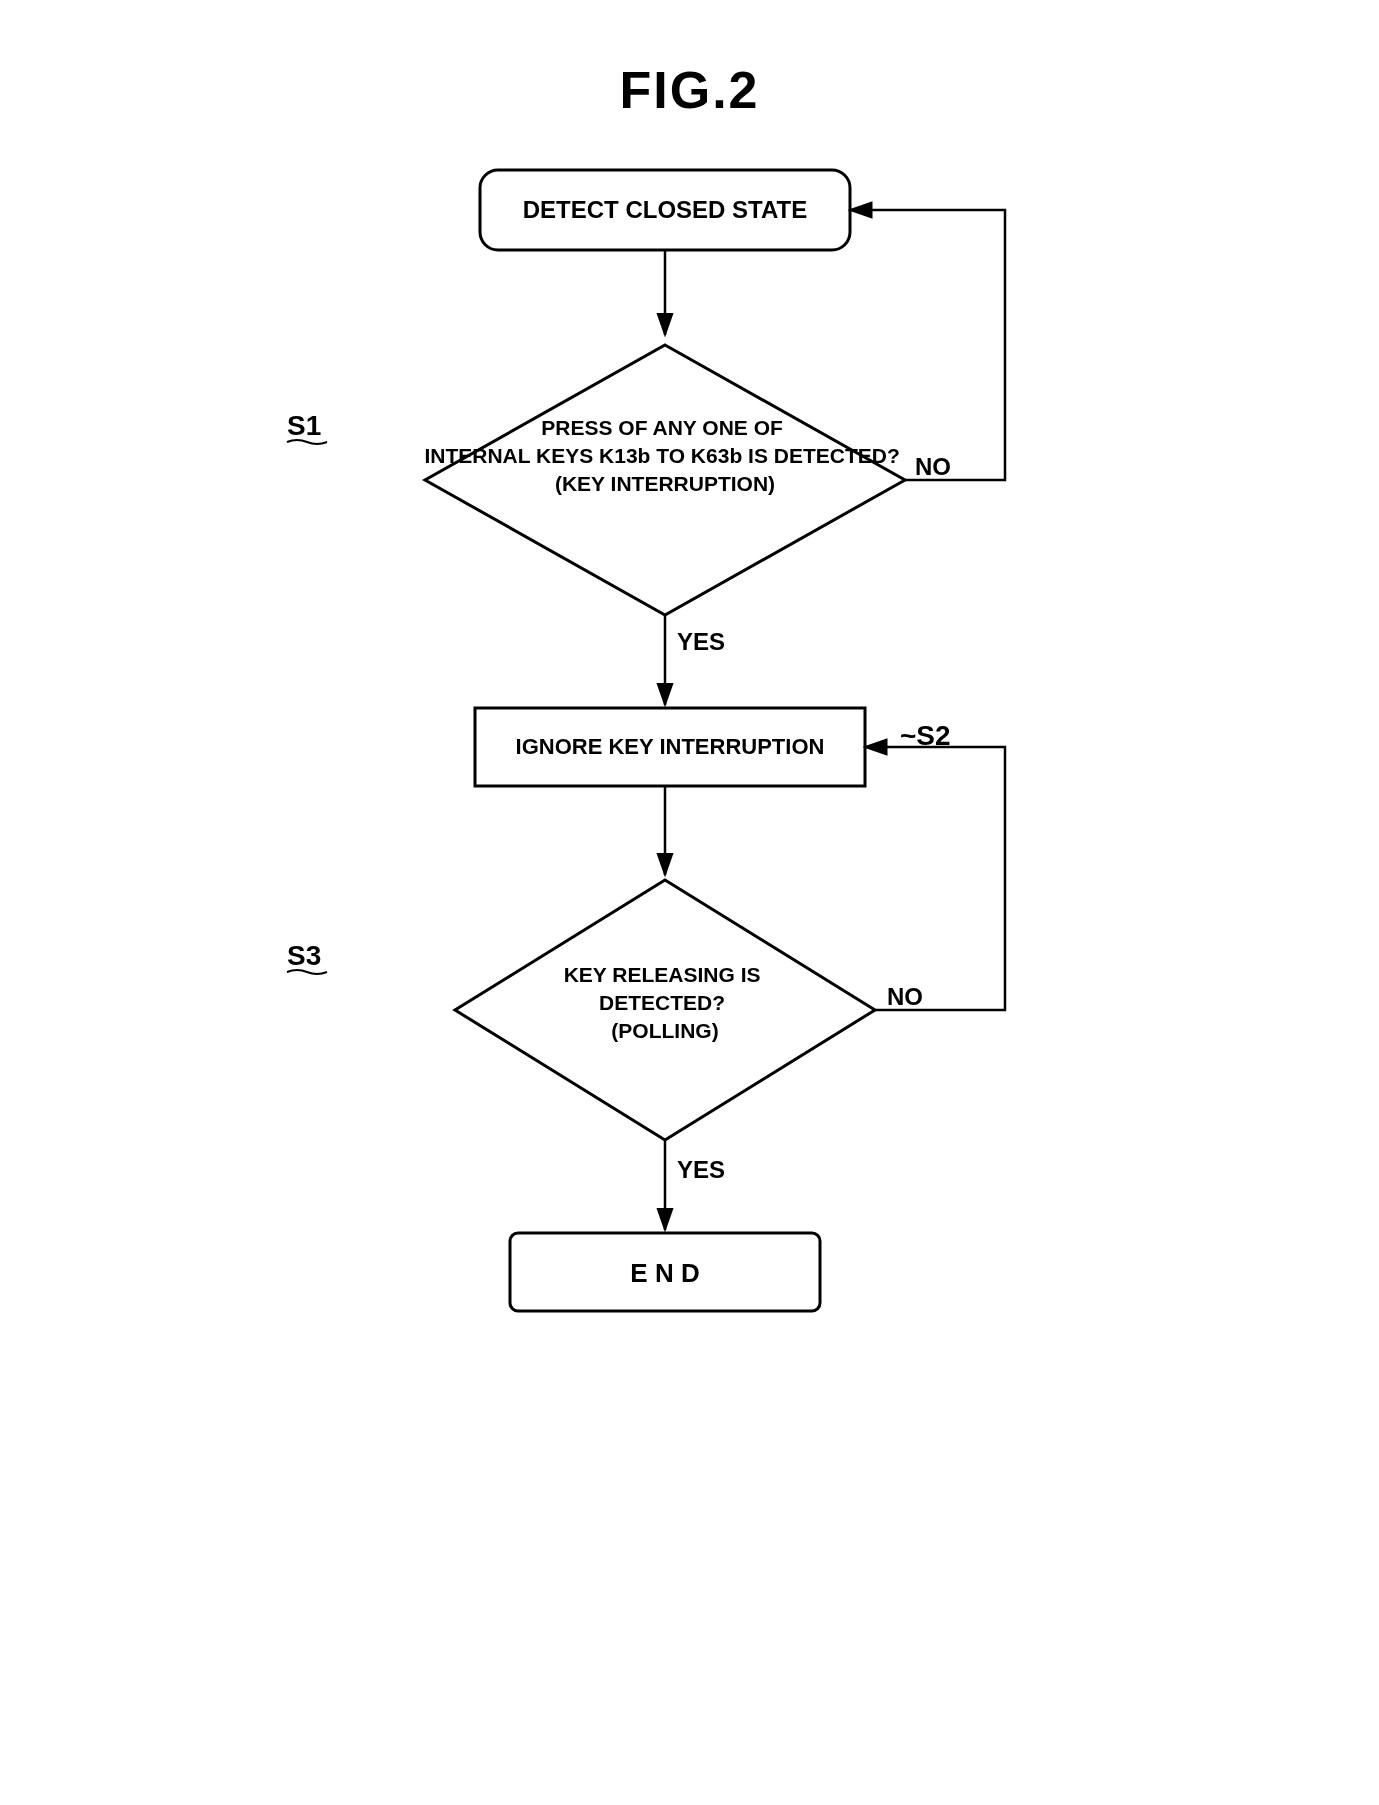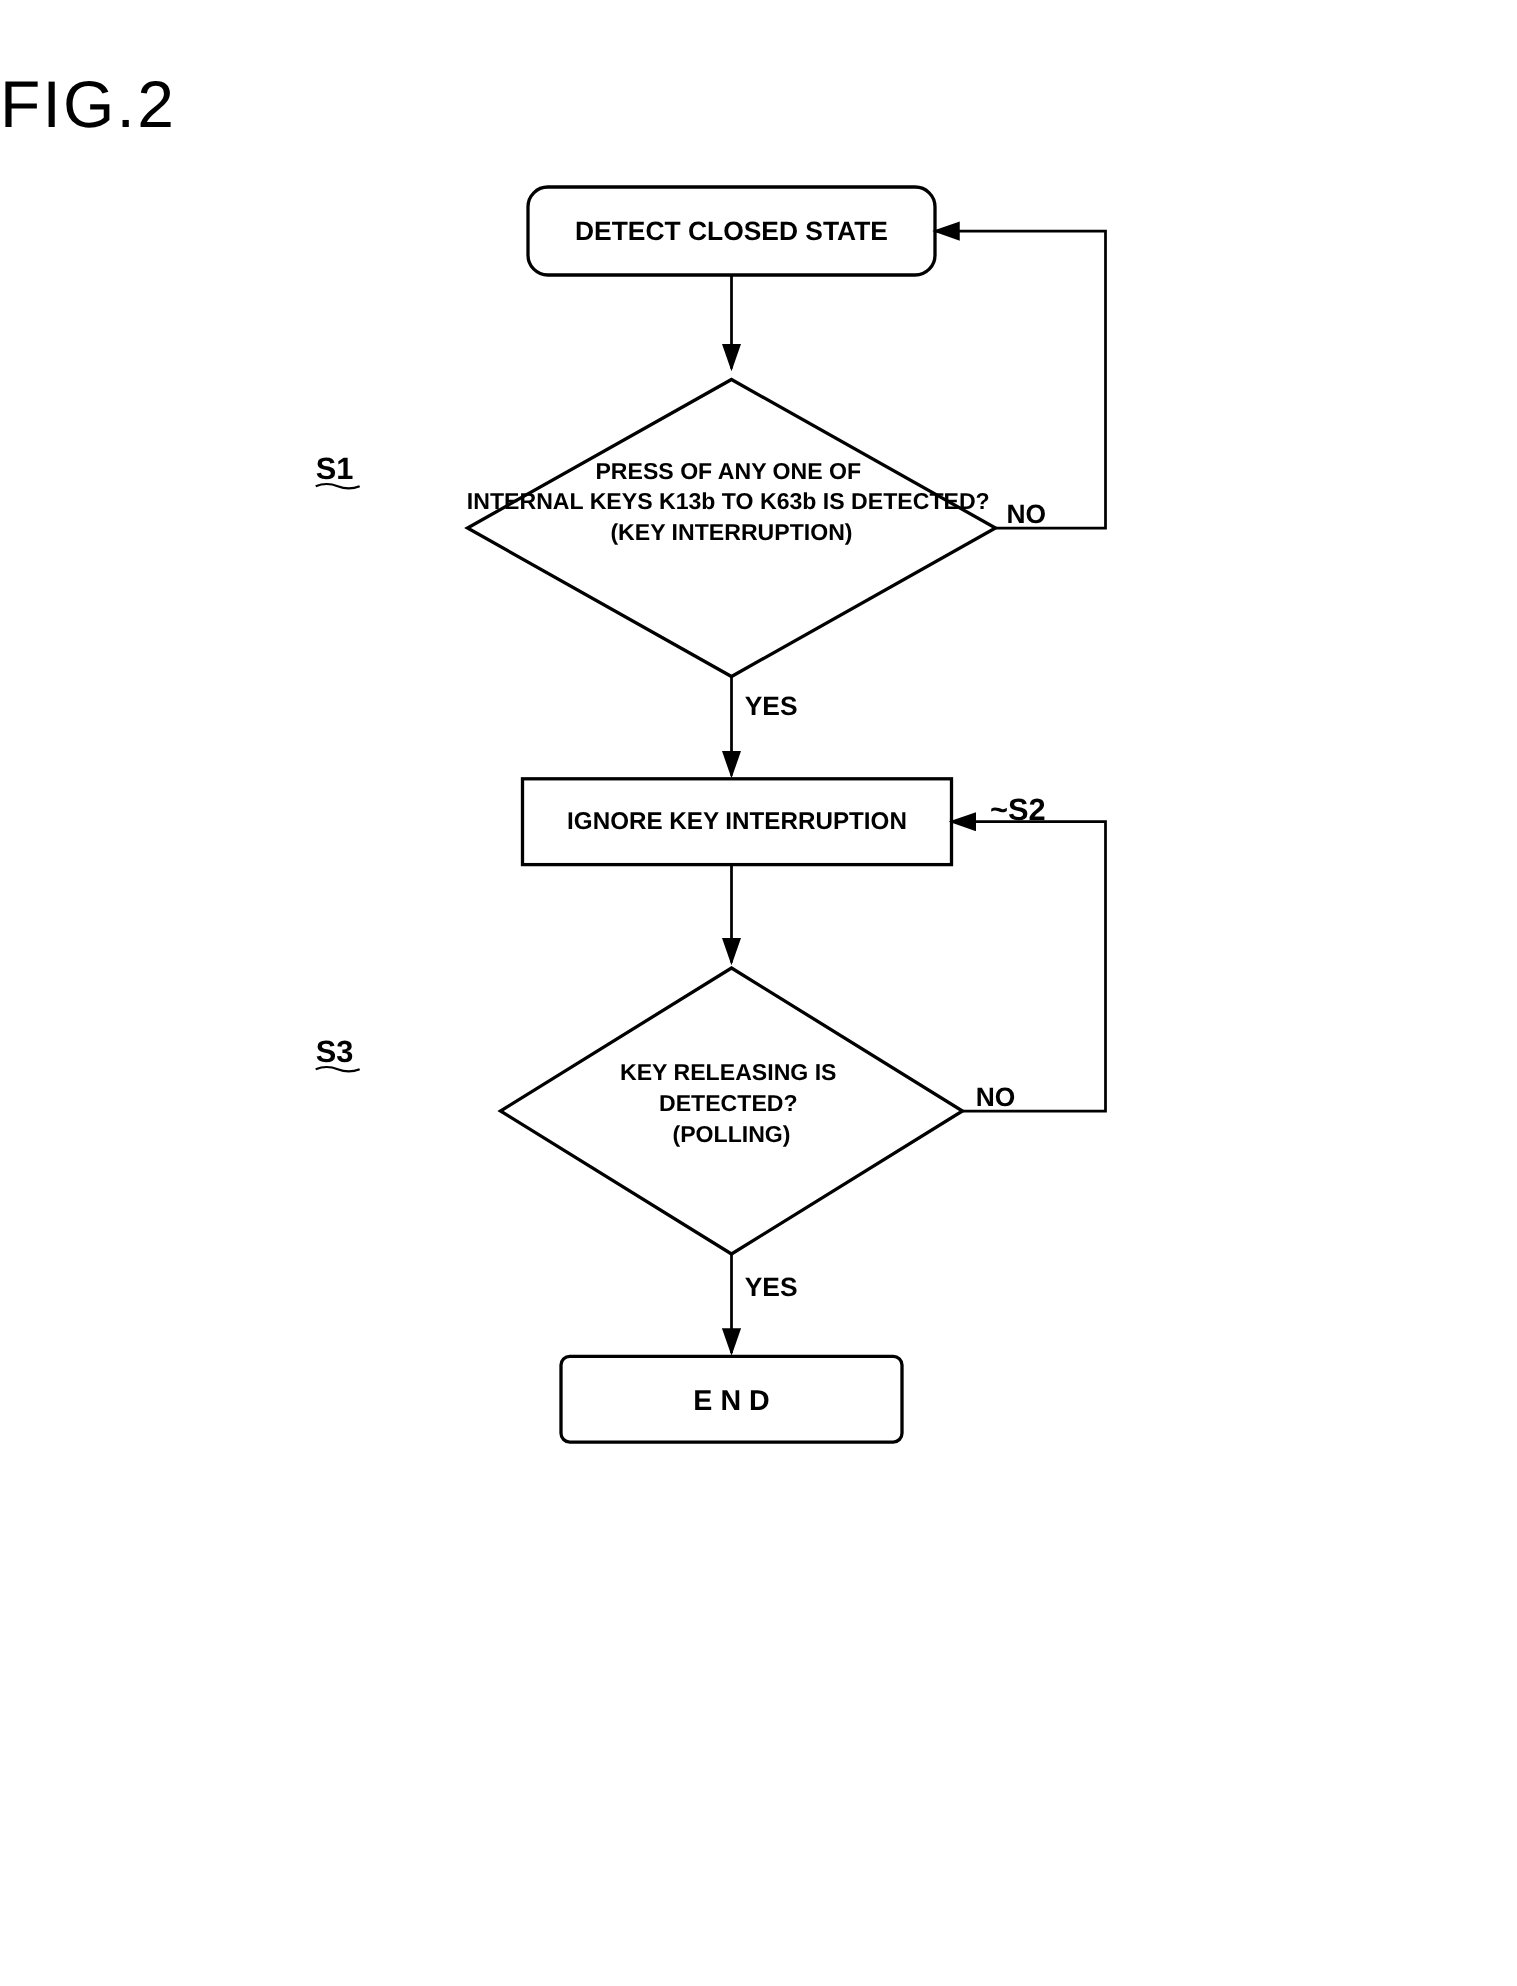--- a/index.html
+++ b/index.html
@@ -13,22 +13,23 @@
     }
 
     .page-container {
       width: 1379px;
       height: 1805px;
       background: #fff;
       position: relative;
     }
 
     .figure-title {
-      font-size: 60px;
-      font-weight: normal;
+      text-align: center;
+      font-size: 52px;
+      font-weight: bold;
       padding-top: 60px;
       letter-spacing: 2px;
     }
 
     
     .flowchart-svg {
       display: block;
       margin: 0 auto;
     }
 

